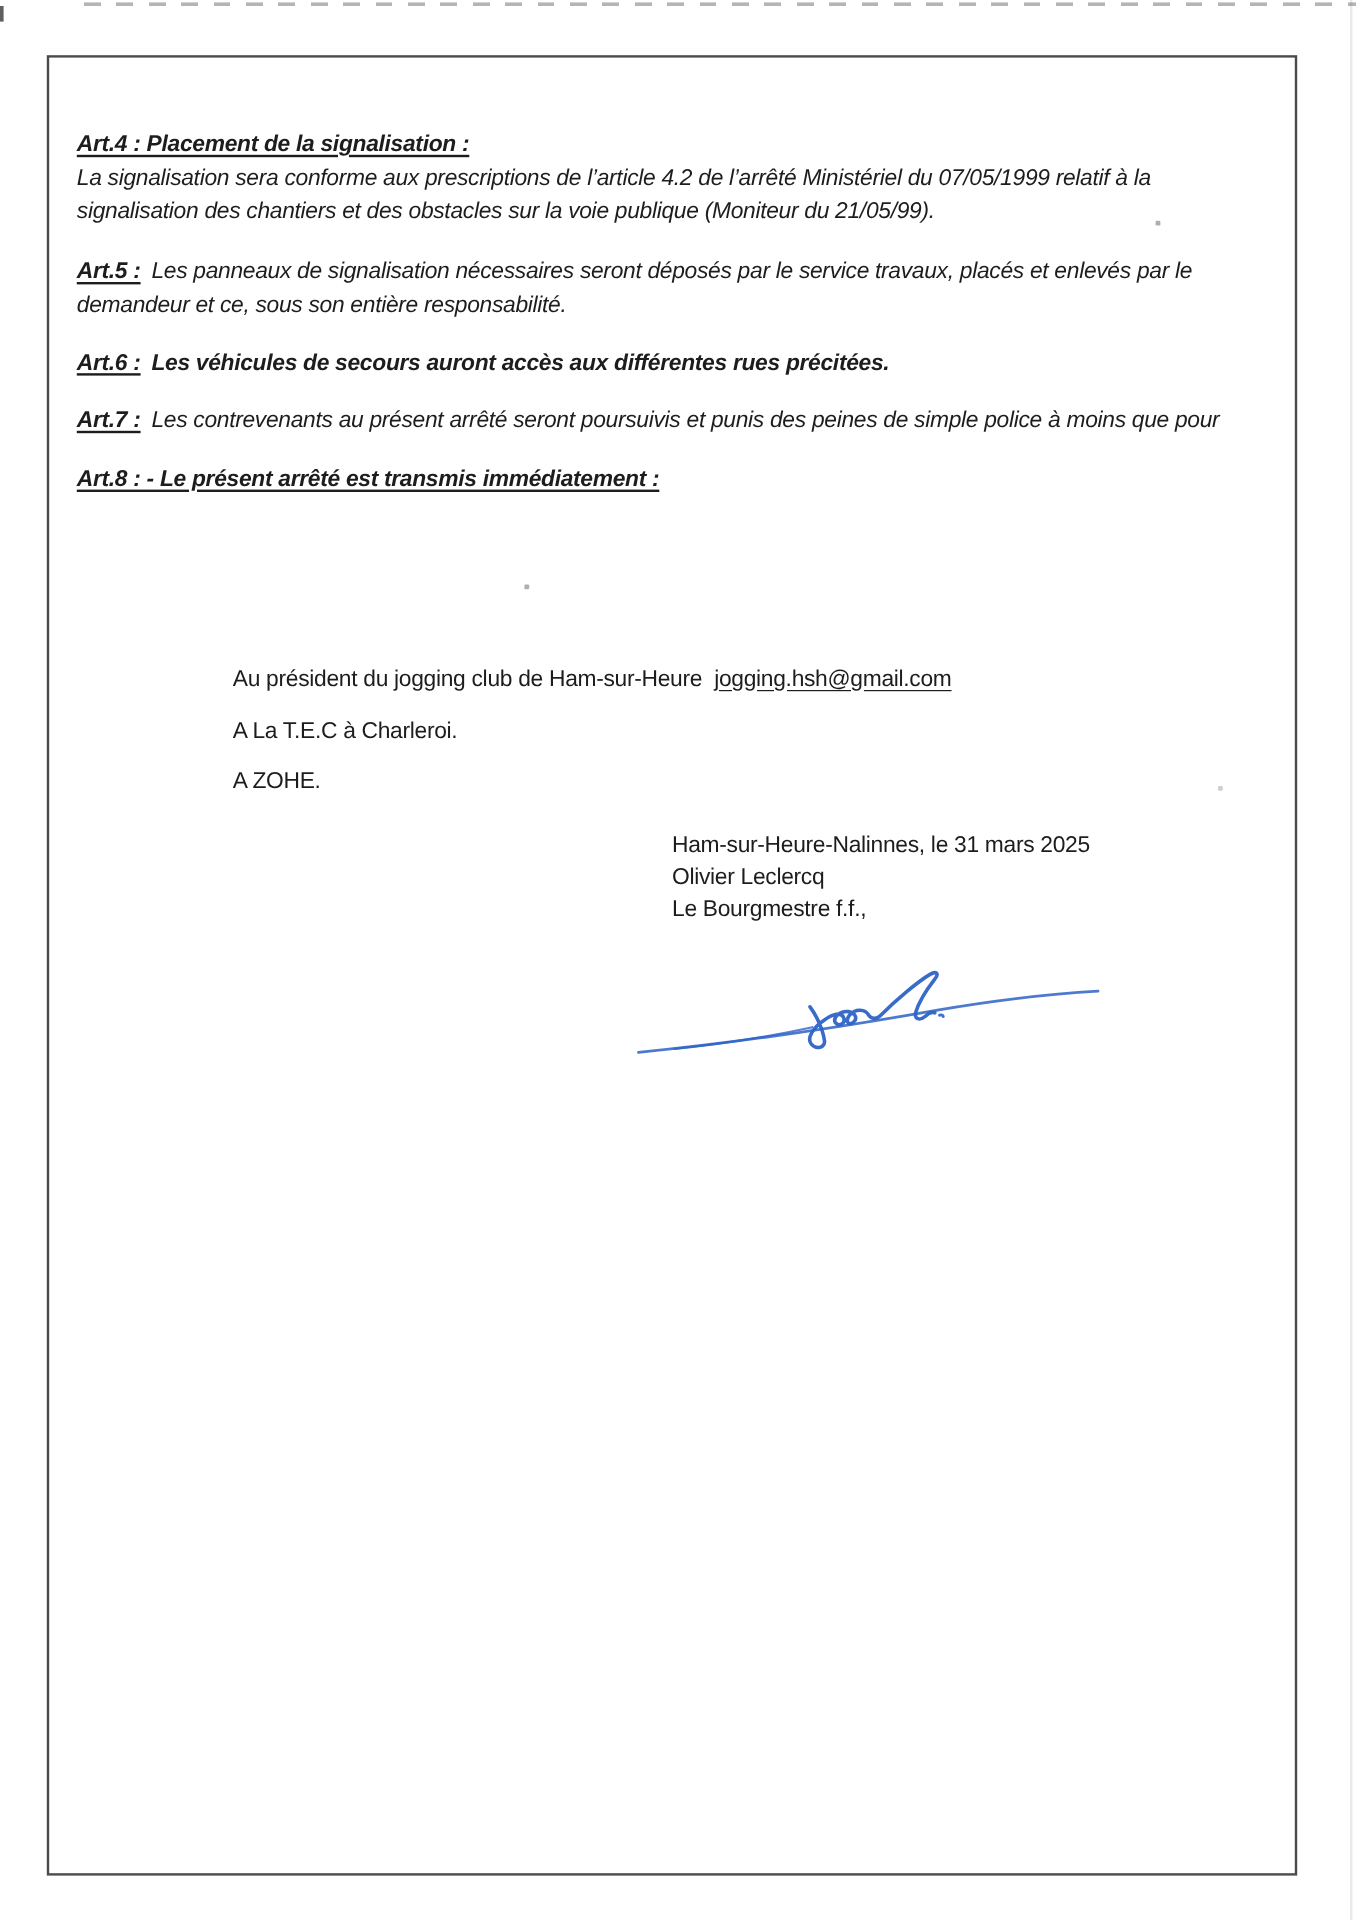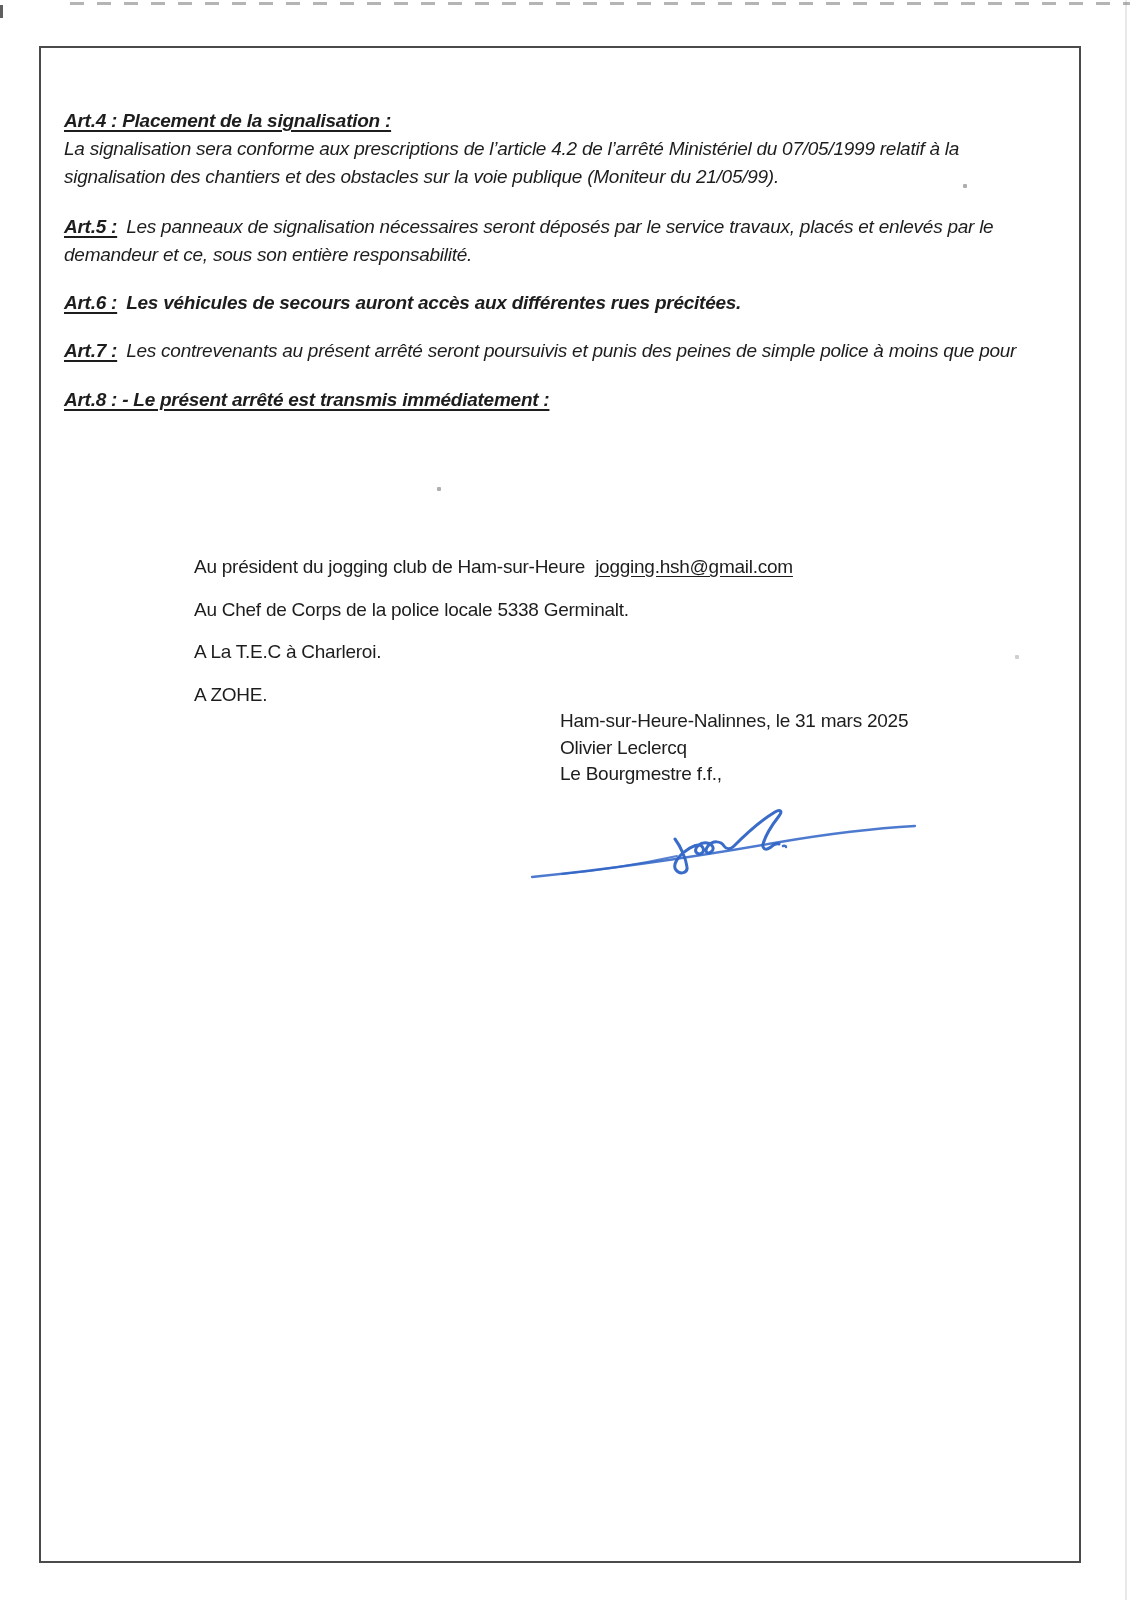--- a/index.html
+++ b/index.html
@@ -65,21 +65,21 @@
   }
   .recipients .row { margin: 16px; }
   .email {
     text-decoration: underline;
     text-underline-offset: 3px;
     margin-left: 10px;
   }
 
   
   .signoff {
-    position: absolute; left: 560px; top: 708px;
+    position: absolute; left: 560px; top: 692px;
     font-size: 19px; line-height: 26.5px; letter-spacing: -0.25px;
     white-space: nowrap;
   }
   .signoff div { margin: 0; }
 
   .signature-wrap { position: absolute; left: 512px; top: 786px; width: 415px; height: 95px; }
 </style>
 </head>
 <body>
 
@@ -114,21 +114,20 @@
   </p>
 
   <p class="mt-c">
     <span class="art-heading">Art.8 : - Le présent arrêté est transmis immédiatement :</span>
   </p>
 
 </div>
 
 <div class="recipients">
   <p class="row"><span>Au président du jogging club de Ham-sur-Heure</span><span class="email">jogging.hsh@gmail.com</span></p>
-  <p class="row">Au Chef de Corps de la police locale 5338 Germinalt.</p>
   <p class="row">A La T.E.C à Charleroi.</p>
   <p class="row">A ZOHE.</p>
 </div>
 
 <div class="signoff">
   <div>Ham-sur-Heure-Nalinnes, le 31 mars 2025</div>
   <div>Olivier Leclercq</div>
   <div>Le Bourgmestre f.f.,</div>
 </div>
 

